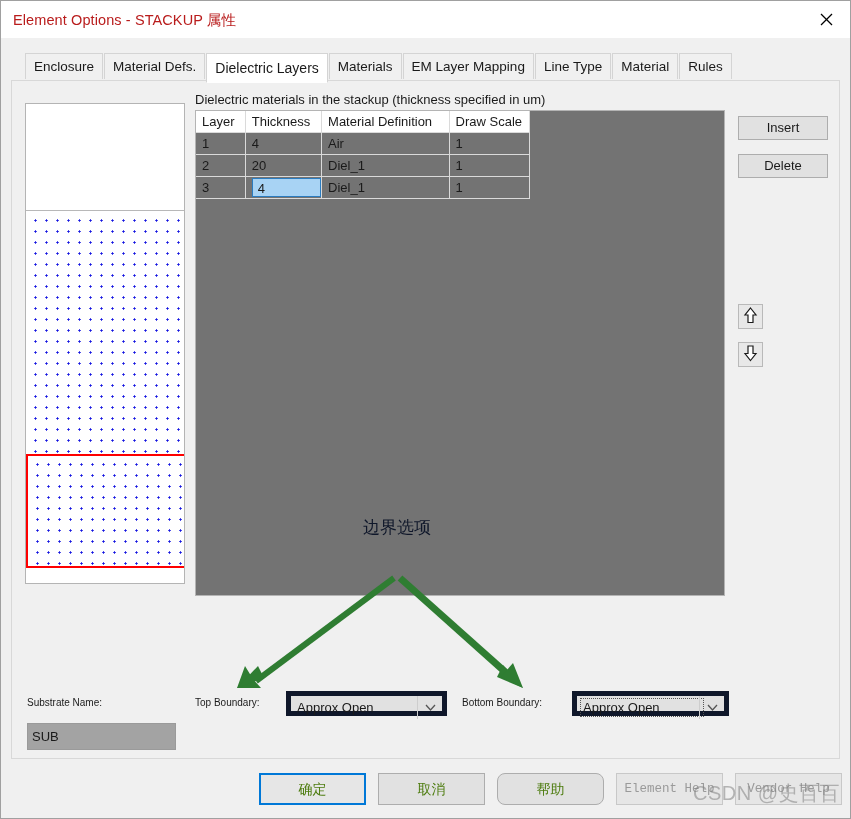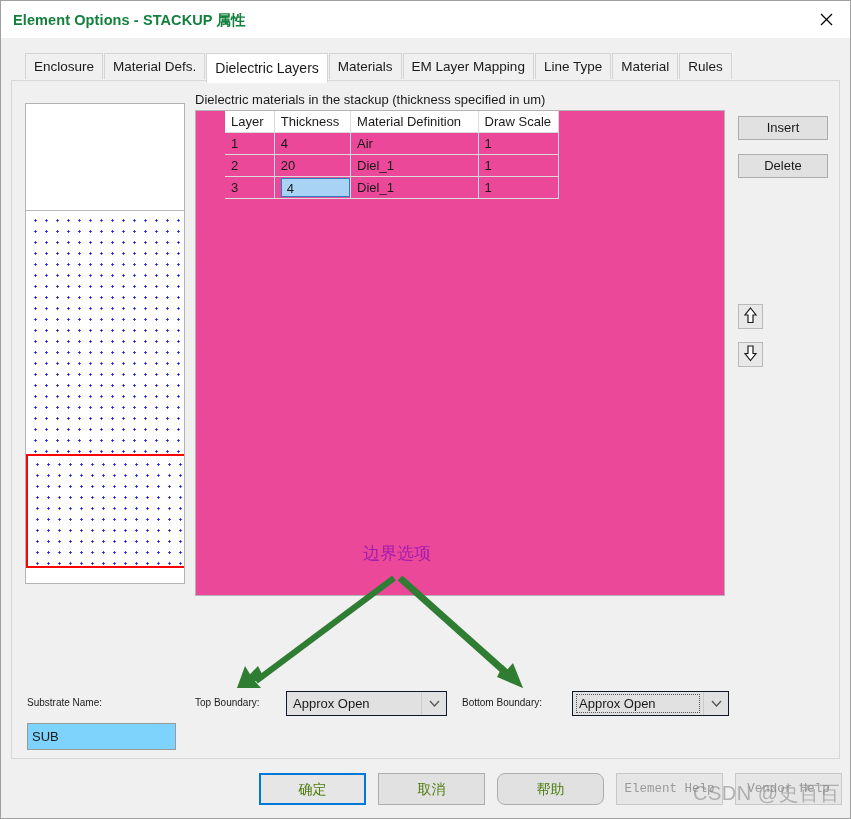--- a/index.html
+++ b/index.html
@@ -33,24 +33,23 @@
     left: 0; top: 0;
     width: 849px;
     height: 37px;
     background: #ffffff;
     box-sizing: border-box;
   }
   .title-text {
     position: absolute;
     left: 12px; top: 10px;
     font-size: 14.5px;
-    color: #15803d;
+    color: #b91c1c;
     white-space: nowrap;
     letter-spacing: 0.1px;
-    font-weight: bold;
   }
   .close-btn {
     position: absolute;
     right: 0; top: 0;
     width: 47px; height: 37px;
     display: flex;
     align-items: center;
     justify-content: center;
   }
   .close-btn svg { display: block; }
@@ -136,25 +135,24 @@
     white-space: nowrap;
     z-index: 2;
   }
 
   
   .gridpanel {
     position: absolute;
     left: 194px; top: 109px;
     width: 530px;
     height: 486px;
-    background: #ec4899;
+    background: #737373;
     border: 1px solid #b4b4b4;
     box-sizing: border-box;
     z-index: 2;
-    padding-left: 29px;
   }
   table.grid {
     border-collapse: collapse;
     width: 334px;
     table-layout: fixed;
     font-size: 13px;
   }
   table.grid col.c-layer { width: 49px; }
   table.grid col.c-thick { width: 76px; }
   table.grid col.c-mat   { width: 127px; }
@@ -209,23 +207,23 @@
     box-sizing: border-box;
     display: flex; align-items: center; justify-content: center;
     z-index: 2;
   }
   .arr-up { top: 303px; }
   .arr-dn { top: 341px; }
 
   
   .annot-text {
     position: absolute;
-    left: 362px; top: 541px;
+    left: 362px; top: 515px;
     font-size: 17px;
-    color: #a21caf;
+    color: #0f172a;
     z-index: 6;
     white-space: nowrap;
     font-family: Liberation Serif, serif;
   }
   .annot-svg {
     position: absolute;
     left: 200px; top: 560px;
     width: 380px; height: 140px;
     z-index: 6;
     pointer-events: none;
@@ -240,37 +238,37 @@
     z-index: 2;
   }
   .lbl-substrate { left: 26px; top: 696px; }
   .lbl-top       { left: 194px; top: 696px; }
   .lbl-bottom    { left: 461px; top: 696px; }
 
   .textfield {
     position: absolute;
     left: 26px; top: 722px;
     width: 149px; height: 27px;
-    background: #7dd3fc;
+    background: #a3a3a3;
     border: 1px solid #9a9a9a;
     box-sizing: border-box;
     font-family: "Liberation Sans", sans-serif;
     font-size: 13px;
     color: #1a1a1a;
     padding: 0 4px;
     line-height: 25px;
     z-index: 2;
   }
 
   .combo {
     position: absolute;
     top: 690px;
     height: 25px;
     background: #e1e1e1;
-    border: 1px solid #0f172a;
+    border: 5px solid #0f172a;
     box-sizing: border-box;
     z-index: 2;
   }
   .combo-top { left: 285px; width: 161px; }
   .combo-bottom { left: 571px; width: 157px; }
   .combo .cval {
     position: absolute;
     left: 6px; top: 0;
     height: 23px; line-height: 23px;
     font-size: 13px;

